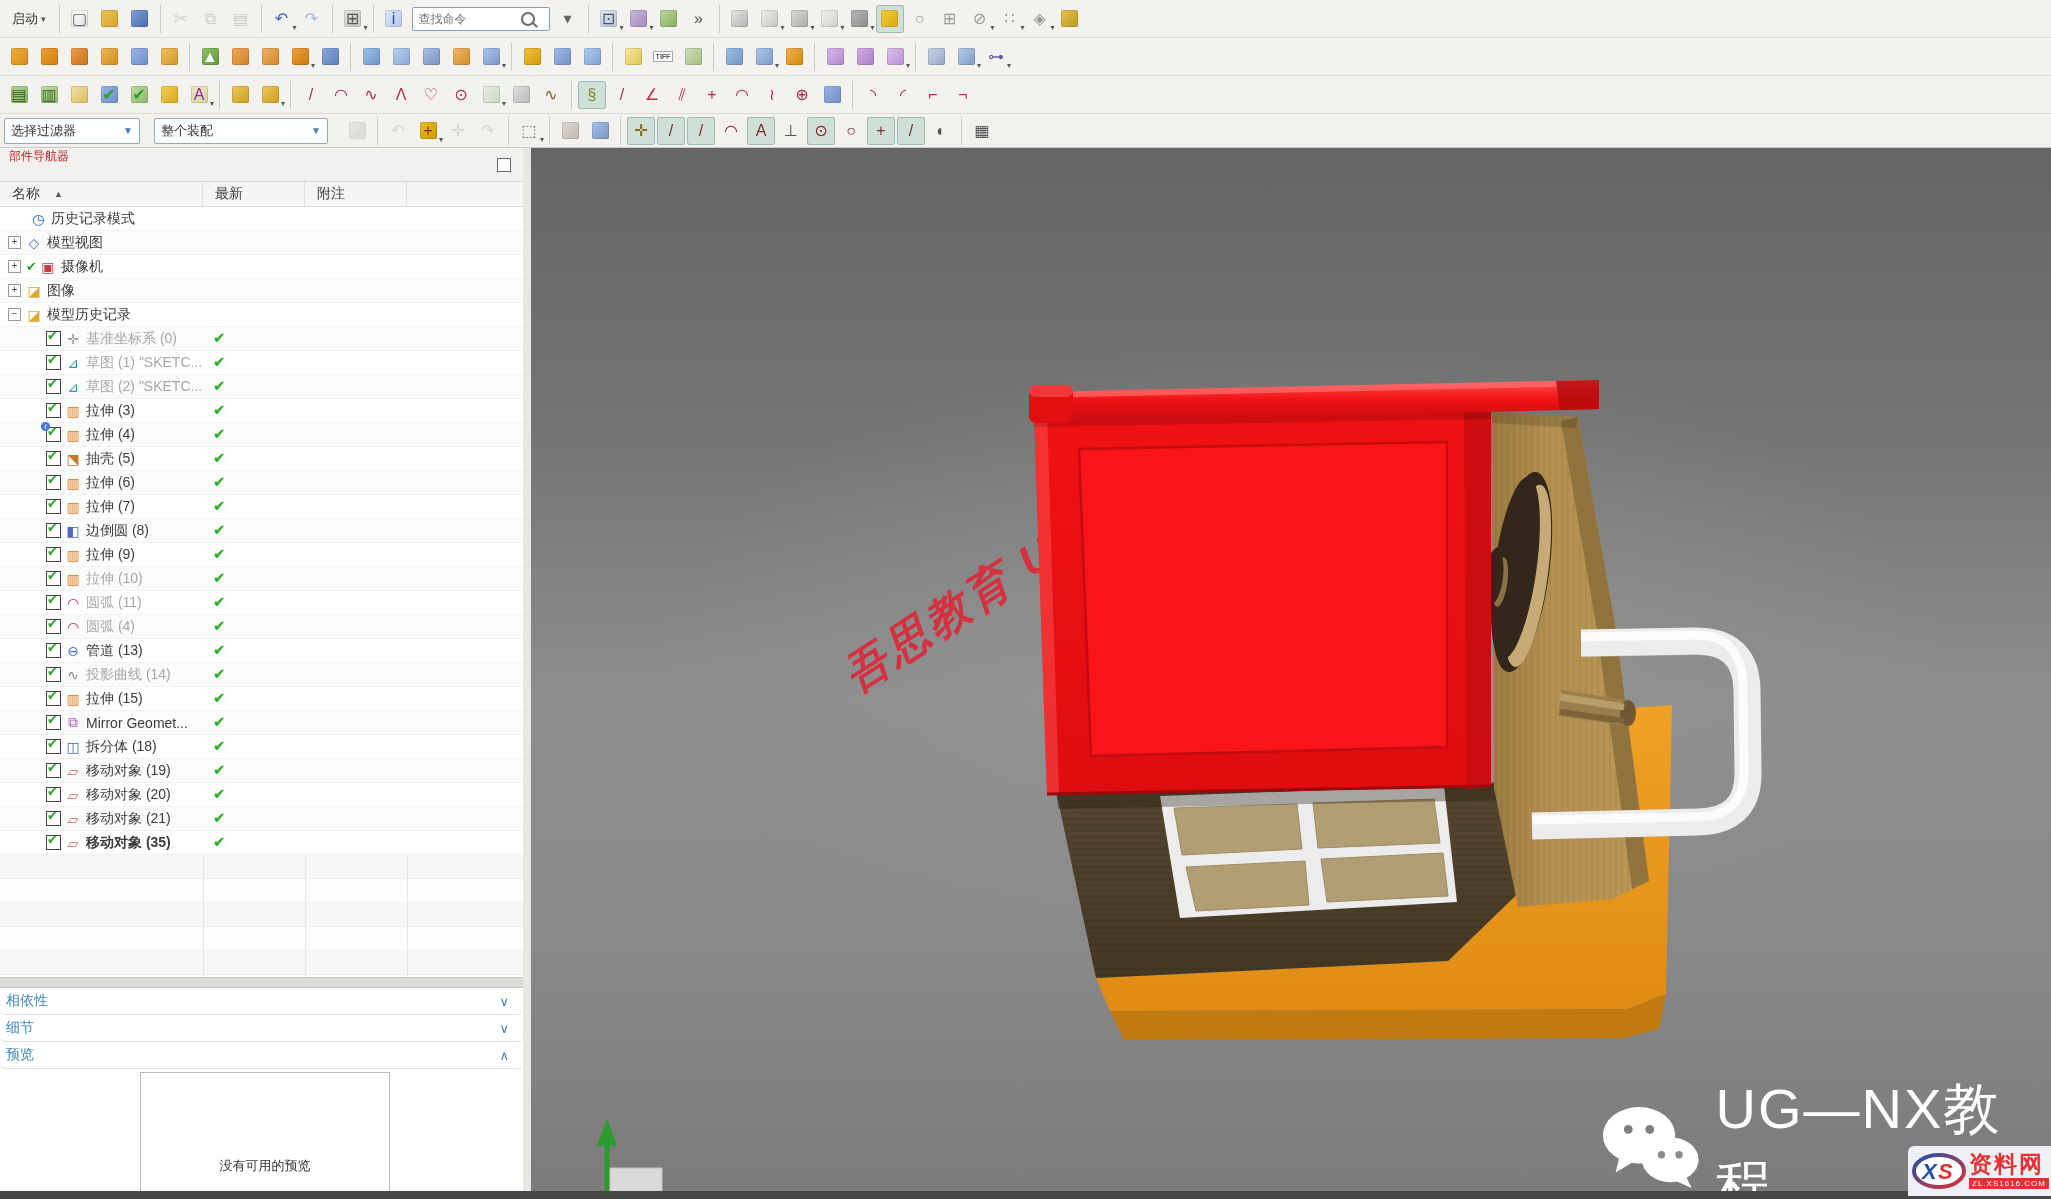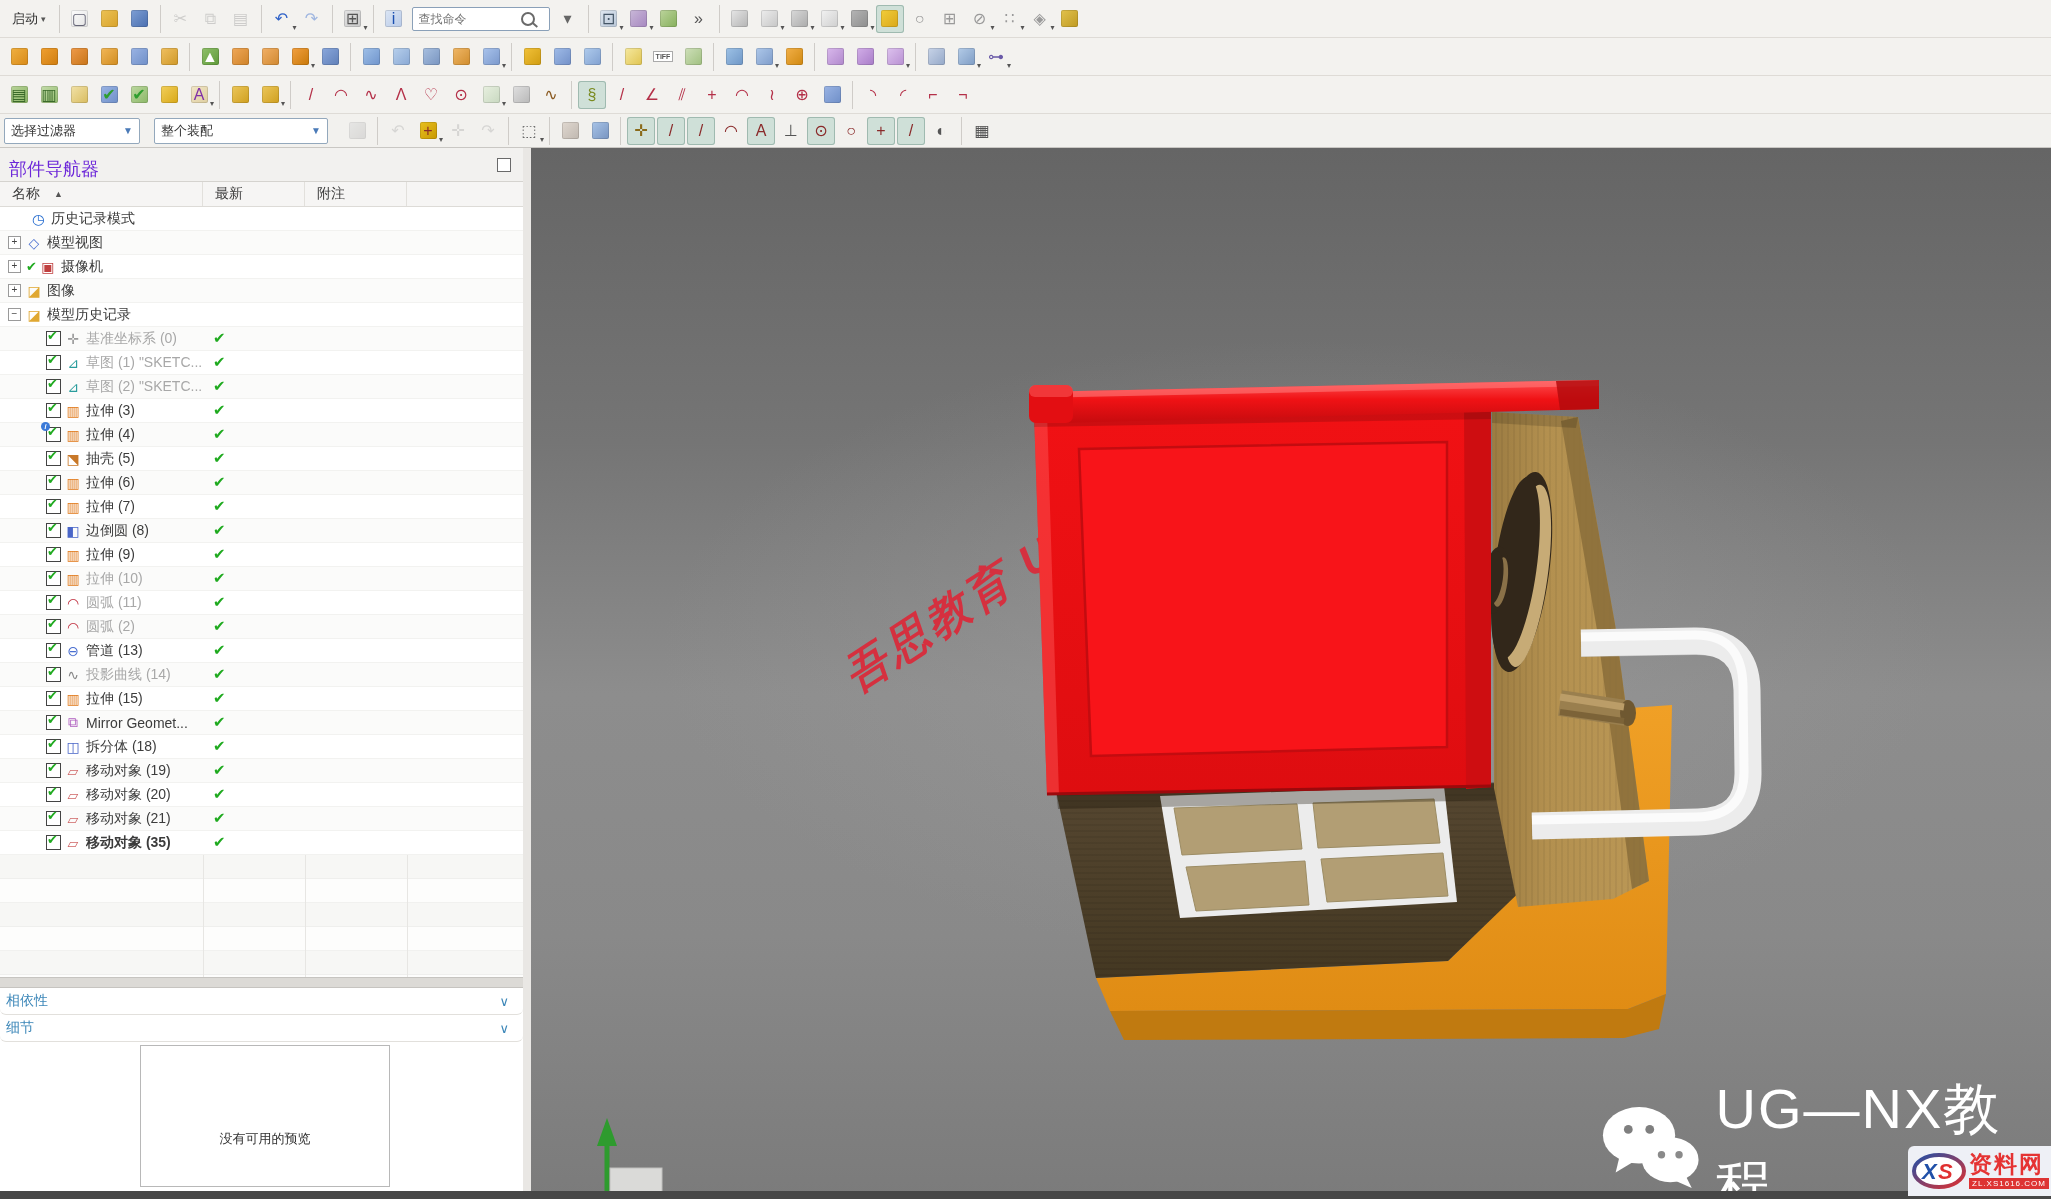--- a/index.html
+++ b/index.html
@@ -32,21 +32,21 @@
   #selbar{position:absolute;top:114px;left:0;width:2051px;height:34px;background:#f2f1ee;
           border-bottom:1px solid #c9c7c3;display:flex;align-items:center;padding-left:4px;box-sizing:border-box;}
   .sel-dd{height:24px;background:#fff;border:1px solid #93a8bc;border-radius:2px;display:flex;
           align-items:center;justify-content:space-between;font-size:13px;color:#333;padding:0 6px;
           margin-right:14px;flex:0 0 auto;}
   .sel-dd .caret{color:#4a7ab8;font-size:10px;margin-left:8px;}
   
   #panel{position:absolute;left:0;top:148px;width:523px;height:1051px;background:#fff;
          border-right:8px solid #e9e7e4;box-sizing:content-box;}
   .p-title{height:33px;background:#f2f1ef;border-bottom:1px solid #d5d3cf;display:flex;
-           align-items:flex-end;font-size:18px;color:#6d28d9;padding-left:9px;position:relative;}
+           align-items:flex-start;font-size:12px;color:#b91c1c;padding-left:9px;position:relative;}
   .p-float{position:absolute;right:12px;top:10px;width:12px;height:12px;border:1px solid #6a6a6a;background:#fff;}
   .p-cols{height:24px;background:#f6f5f4;border-bottom:1px solid #dddbd7;display:flex;font-size:14px;color:#3c3c3c;}
   .p-cols .c{box-sizing:border-box;border-right:1px solid #e2e0dc;display:flex;align-items:center;padding-left:12px;}
   .c-name{width:203px;} .c-latest{width:102px;} .c-notes{width:102px;} .c-rest{flex:1;border-right:none!important;}
   .sort{font-size:9px;color:#555;margin-left:14px;}
   #tree{position:relative;height:770px;overflow:hidden;
         background:repeating-linear-gradient(180deg,#fdfdfc 0 23px,#f1f1ef 23px 24px,#f7f7f5 24px 47px,#efefed 47px 48px);}
   #tree .vline{position:absolute;top:0;bottom:0;width:1px;background:#e7e6e3;}
   .trow{position:absolute;left:0;width:523px;height:24px;display:flex;align-items:center;font-size:14px;
         color:#3c3c3c;background:#fff;border-bottom:1px solid #f2f2f0;box-sizing:border-box;}
@@ -639,21 +639,21 @@
         </span>
         <span class="ficon" style="color: rgb(192, 48, 64);">◠</span>
         <span class="tlabel">圆弧 (11)</span>
         <span class="lat">✔</span>
       </div>
       <div class="trow alt gray" style="top: 408px; padding-left: 46px;">
         <span class="cb">
           <span class="ck">✔</span>
         </span>
         <span class="ficon" style="color: rgb(192, 48, 64);">◠</span>
-        <span class="tlabel">圆弧 (2)</span>
+        <span class="tlabel">圆弧 (4)</span>
         <span class="lat">✔</span>
       </div>
       <div class="trow" style="top: 432px; padding-left: 46px;">
         <span class="cb">
           <span class="ck">✔</span>
         </span>
         <span class="ficon" style="color: rgb(74, 111, 208);">⊖</span>
         <span class="tlabel">管道 (13)</span>
         <span class="lat">✔</span>
       </div>
@@ -723,20 +723,24 @@
       </div>
     </div>
   <div class="splitter"></div>
   <div class="sect">
     <span>相依性</span>
       <span class="chev">∨</span>
   </div>
   <div class="sect">
     <span>细节</span>
       <span class="chev">∨</span>
+  </div>
+  <div class="sect">
+    <span>预览</span>
+      <span class="chev">∧</span>
   </div>
   <div id="previewArea">
     <div id="previewBox">
       <span>没有可用的预览</span>
     </div>
   </div>
 </div>
 
 <div id="viewport">
 <svg width="1520" height="1051" viewBox="531 148 1520 1051" xmlns="http://www.w3.org/2000/svg">

